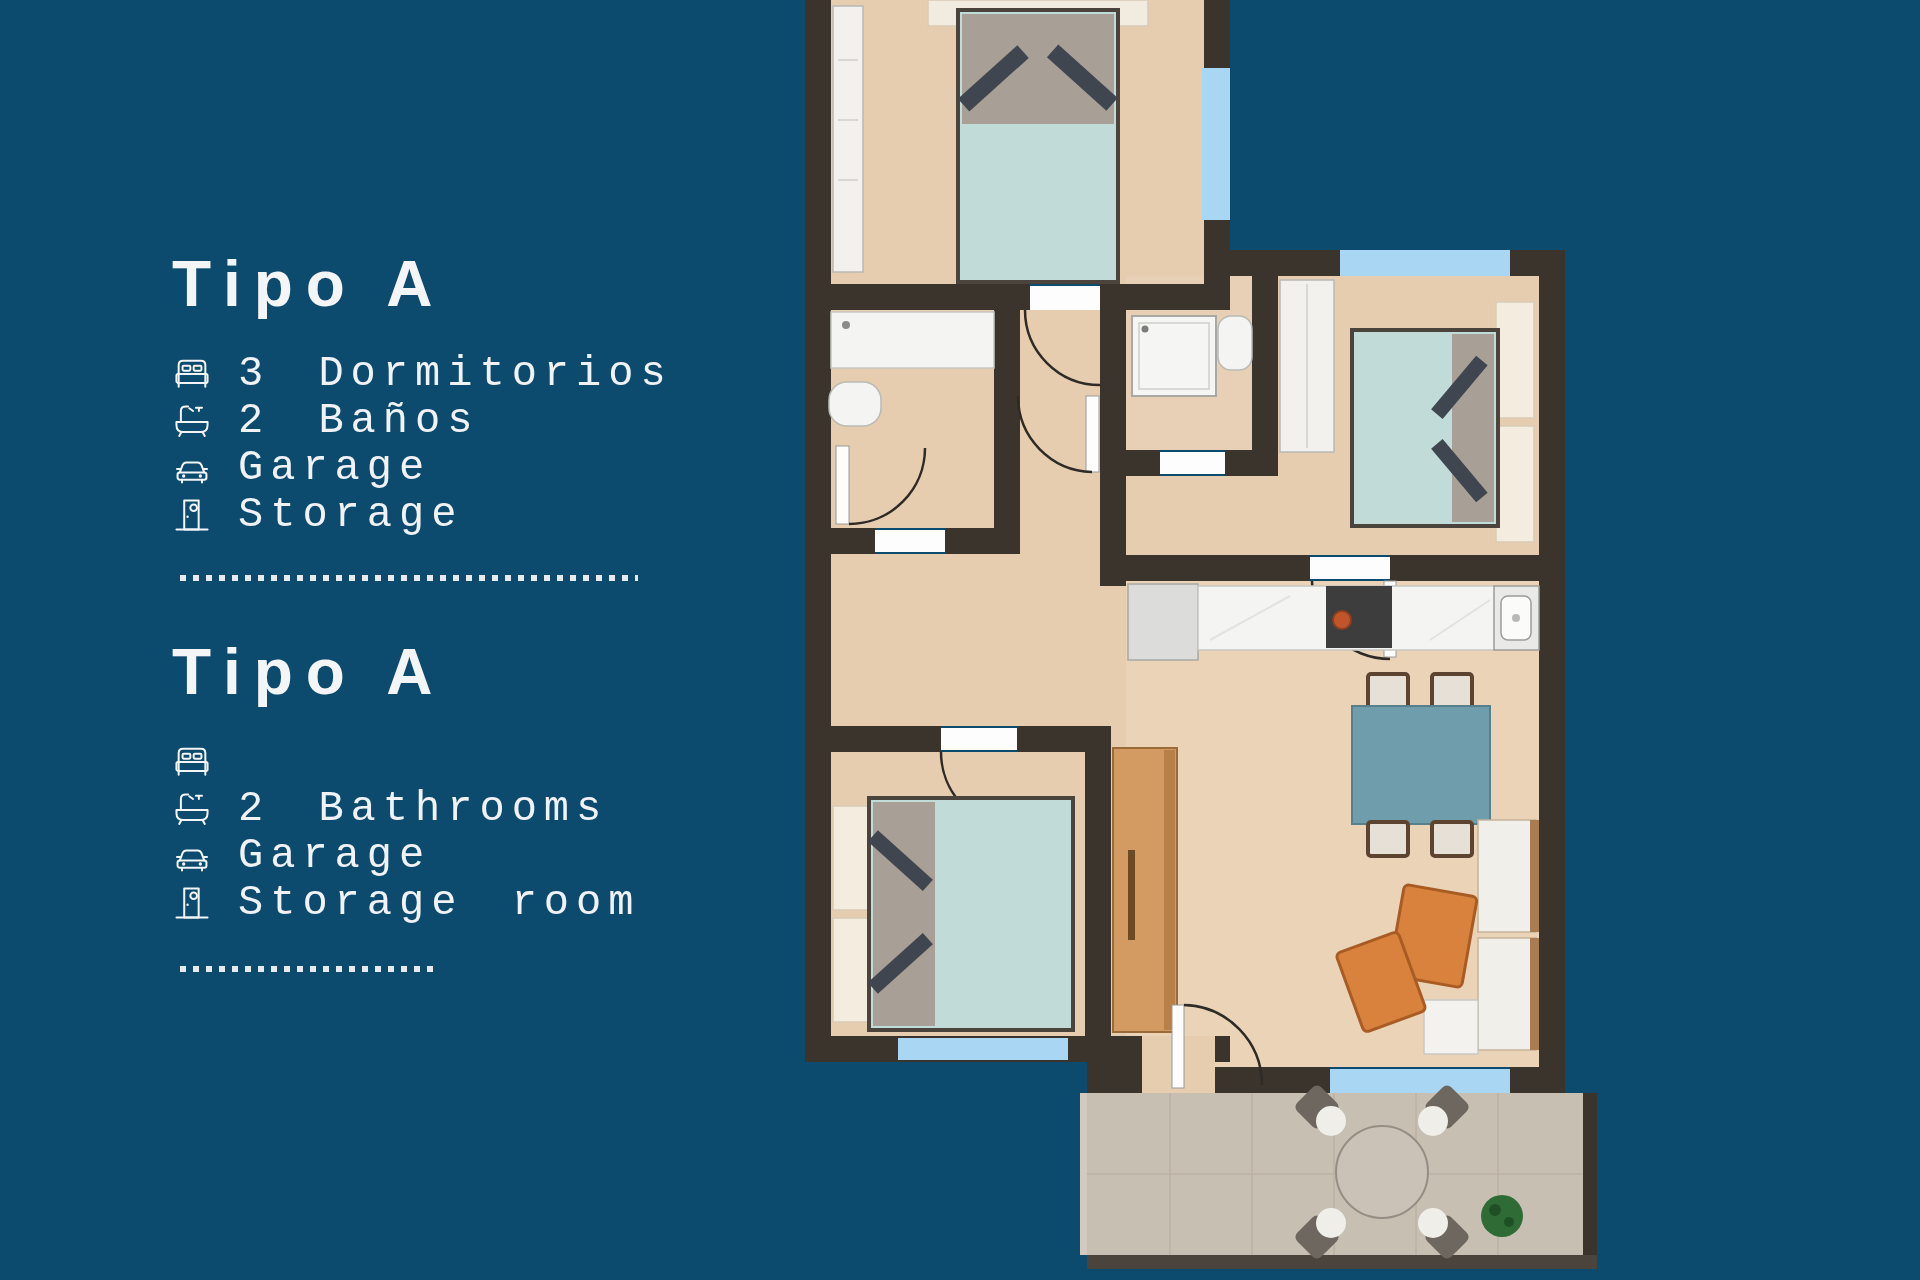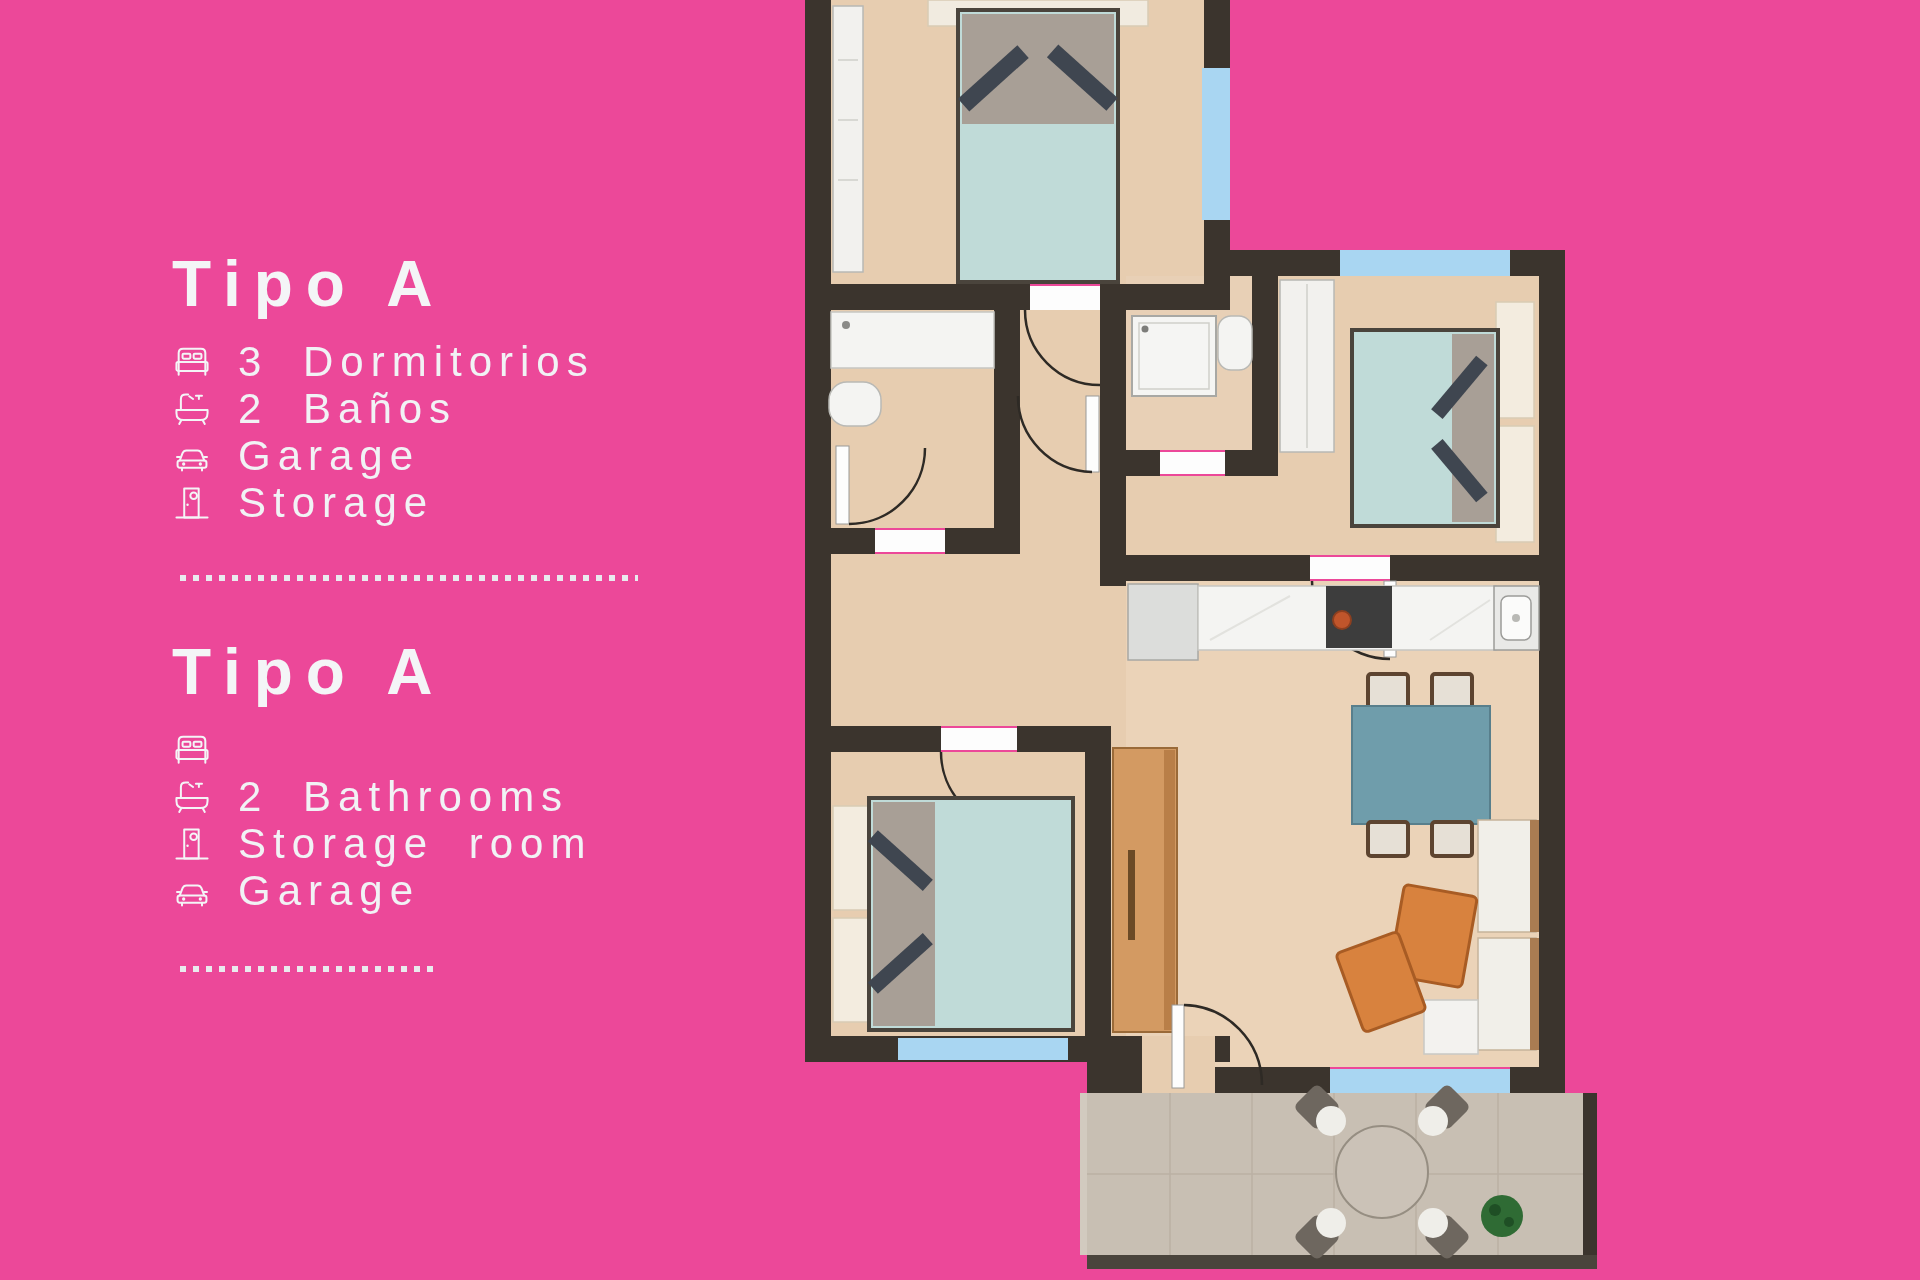--- a/index.html
+++ b/index.html
@@ -1,20 +1,20 @@
 <!DOCTYPE html>
 <html><head>
 <meta charset="utf-8">
 <style>
   html,body{margin:0;padding:0;background:#343f53;}
-  .canvas{position:relative;width:1920px;height:1280px;background:#ec4899;overflow:hidden;
+  .canvas{position:relative;width:1920px;height:1280px;background:#0c4a6e;overflow:hidden;
           font-family:"Liberation Sans",sans-serif;}
   .sec{position:absolute;color:#f4f5f7;}
   .sec h1{margin:0;font-size:64px;font-weight:700;letter-spacing:13px;line-height:72px;white-space:nowrap;}
-  .rows{margin-top:18px;}
+  .rows{margin-top:30px;font-family:Liberation Mono, monospace;}
   .row{display:flex;align-items:center;height:47px;gap:26px;}
   .row svg{width:40px;height:40px;flex:none;}
   .lbl{font-size:42px;letter-spacing:7px;word-spacing:16px;white-space:nowrap;color:#f1f2f5;}
   .divider{position:absolute;height:6px;
            background-image:repeating-linear-gradient(90deg,#e9eaee 0 6px,rgba(0,0,0,0) 6px 13px);}
   .plan{position:absolute;left:0;top:0;}
   .ic{stroke:#f4f5f7;stroke-width:1.8;fill:none;stroke-linecap:round;stroke-linejoin:round;}
 </style>
 </head>
 <body>
@@ -277,39 +277,39 @@
             <path d="M8 19 V9 q0 -4 4.5 -4 h2"></path>
                 <path d="M15.5 6.5 l3.5 2.5"></path>
                 <path d="M21.5 6 h5.5 M24.2 6 v3"></path>
               </g>
             </svg>
           <span class="lbl">2 Bathrooms</span>
         </div>
         <div class="row">
           <svg viewBox="0 0 36 36">
               <g class="ic">
-            <path d="M4 31 h28"></path>
-                <rect x="11" y="5" width="13" height="26"></rect>
-            <circle cx="19.5" cy="11.5" r="3"></circle>
-            <circle cx="14" cy="19.5" r="1.1" fill="#f4f5f7" stroke="none"></circle>
-              </g>
-            </svg>
-          <span class="lbl">Storage room</span>
-        </div>
-        <div class="row">
-          <svg viewBox="0 0 36 36">
-              <g class="ic">
             <path d="M7 22 l2.5 -6.5 q1 -2.5 3.5 -2.5 h10 q2.5 0 3.5 2.5 L29 22"></path>
             <rect x="5" y="22" width="26" height="6.5" rx="2"></rect>
             <path d="M9 28.5 v2.5 M27 28.5 v2.5 M7 19 H4.5 M29 19 h2.5"></path>
             <circle cx="10.5" cy="25.2" r="1.5" fill="#f4f5f7" stroke="none"></circle>
             <circle cx="25.5" cy="25.2" r="1.5" fill="#f4f5f7" stroke="none"></circle>
               </g>
             </svg>
           <span class="lbl">Garage</span>
         </div>
+        <div class="row">
+          <svg viewBox="0 0 36 36">
+              <g class="ic">
+            <path d="M4 31 h28"></path>
+                <rect x="11" y="5" width="13" height="26"></rect>
+            <circle cx="19.5" cy="11.5" r="3"></circle>
+            <circle cx="14" cy="19.5" r="1.1" fill="#f4f5f7" stroke="none"></circle>
+              </g>
+            </svg>
+          <span class="lbl">Storage room</span>
+        </div>
       </div>
     </section>
 
     <div class="divider" style="left:180px;top:966px;width:260px;"></div>
   </div>
 
 </div>
 
 </body></html>

